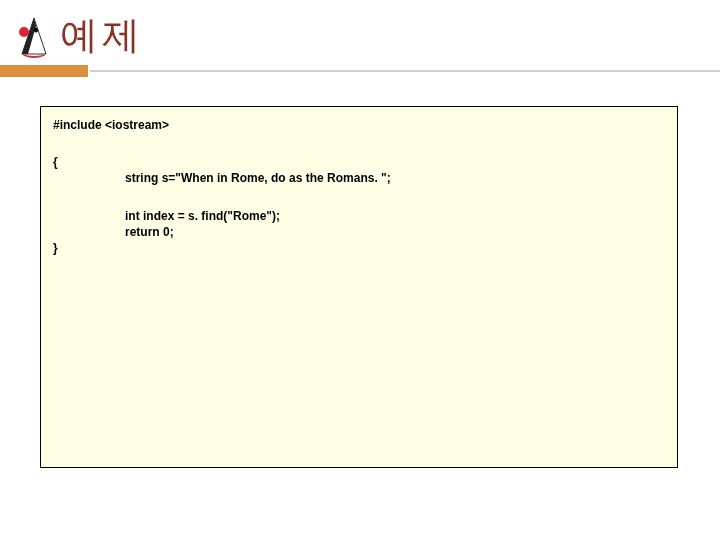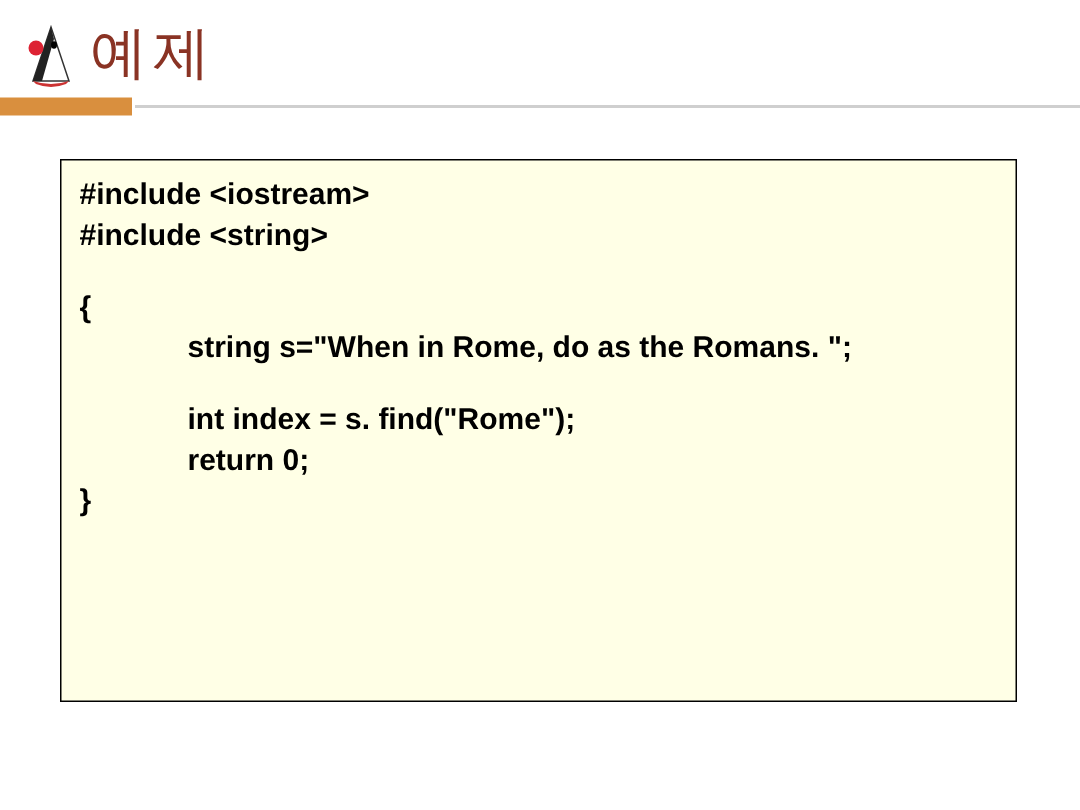--- a/index.html
+++ b/index.html
@@ -46,21 +46,21 @@
       background: #cfcfcf;
       margin-left: 2px;
     }
     .code-box {
       margin: 28px 42px 0 40px;
       border: 1.5px solid #000;
       background: #ffffe6;
       padding: 10px 12px 38px 12px;
       min-height: 362px;
       font-family: Arial, sans-serif;
-      font-size: 20px;
+      font-size: 12px;
       line-height: 1.35;
       color: #000;
       font-weight: bold;
     }
     .code-line { white-space: pre; }
     .indent1 { padding-left: 72px; }
     .blank { height: 21px; }
   </style>
 </head>
 <body>
@@ -78,21 +78,20 @@
   <div class="title">예제</div>
 </div>
 
 <div class="divider">
   <div class="orange-bar"></div>
   <div class="grey-line"></div>
 </div>
 
 <div class="code-box">
   <div class="code-line">#include &lt;iostream&gt;</div>
-  <div class="code-line">#include &lt;string&gt;</div>
   <div class="blank"></div>
   <div class="code-line">{</div>
   <div class="code-line indent1">string s="When in Rome, do as the Romans. ";</div>
   <div class="blank"></div>
   <div class="code-line indent1">int index = s. find("Rome");</div>
   <div class="code-line indent1">return 0;</div>
   <div class="code-line">}</div>
 </div>
 
 </body></html>

